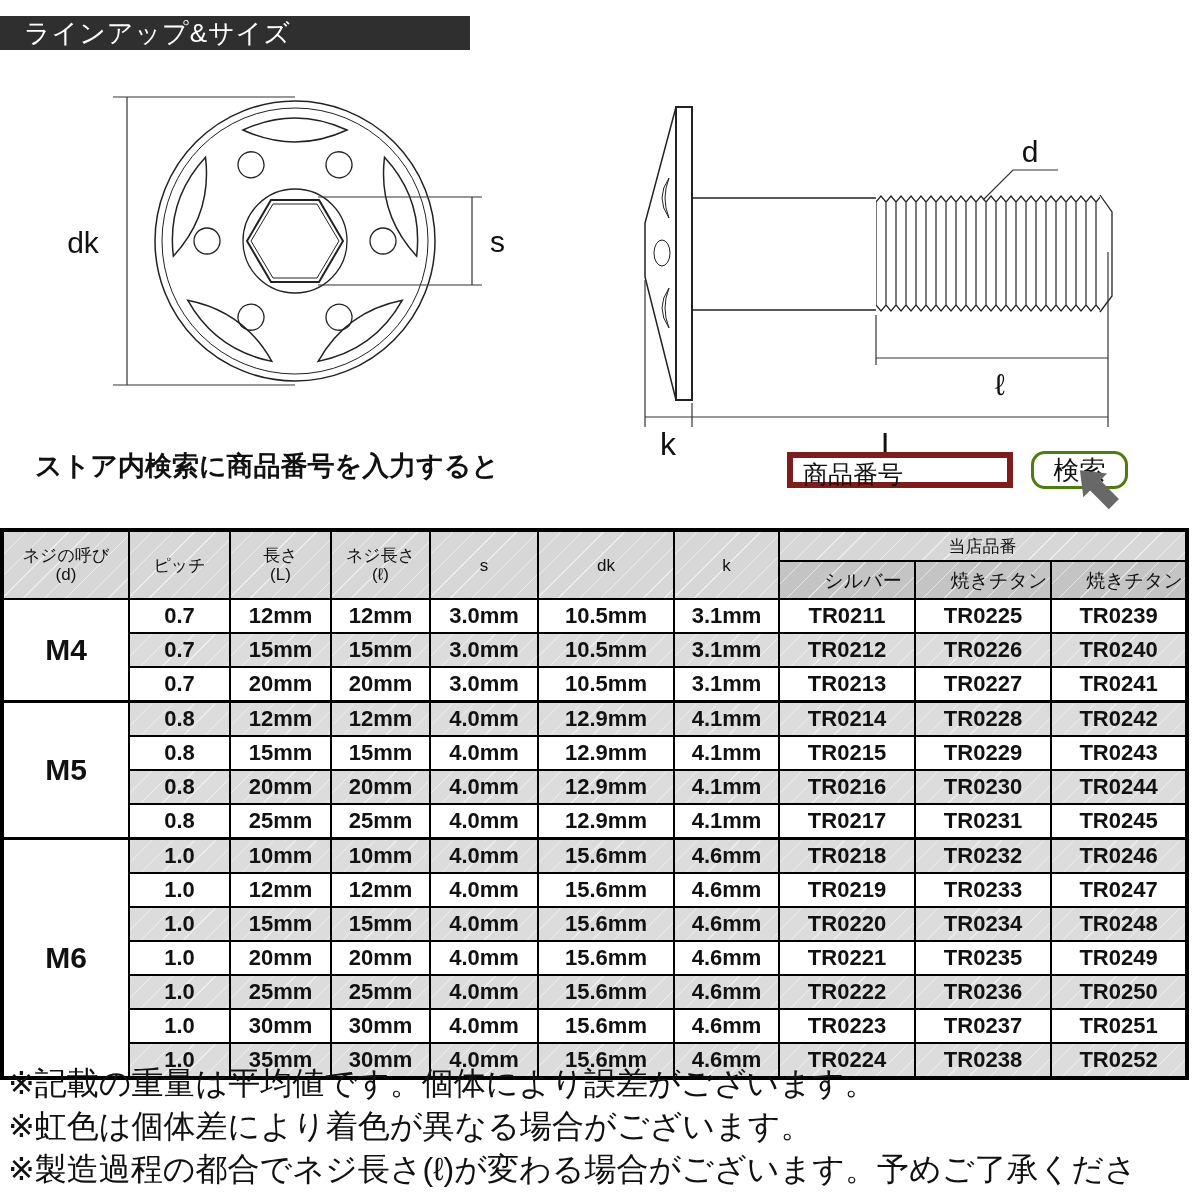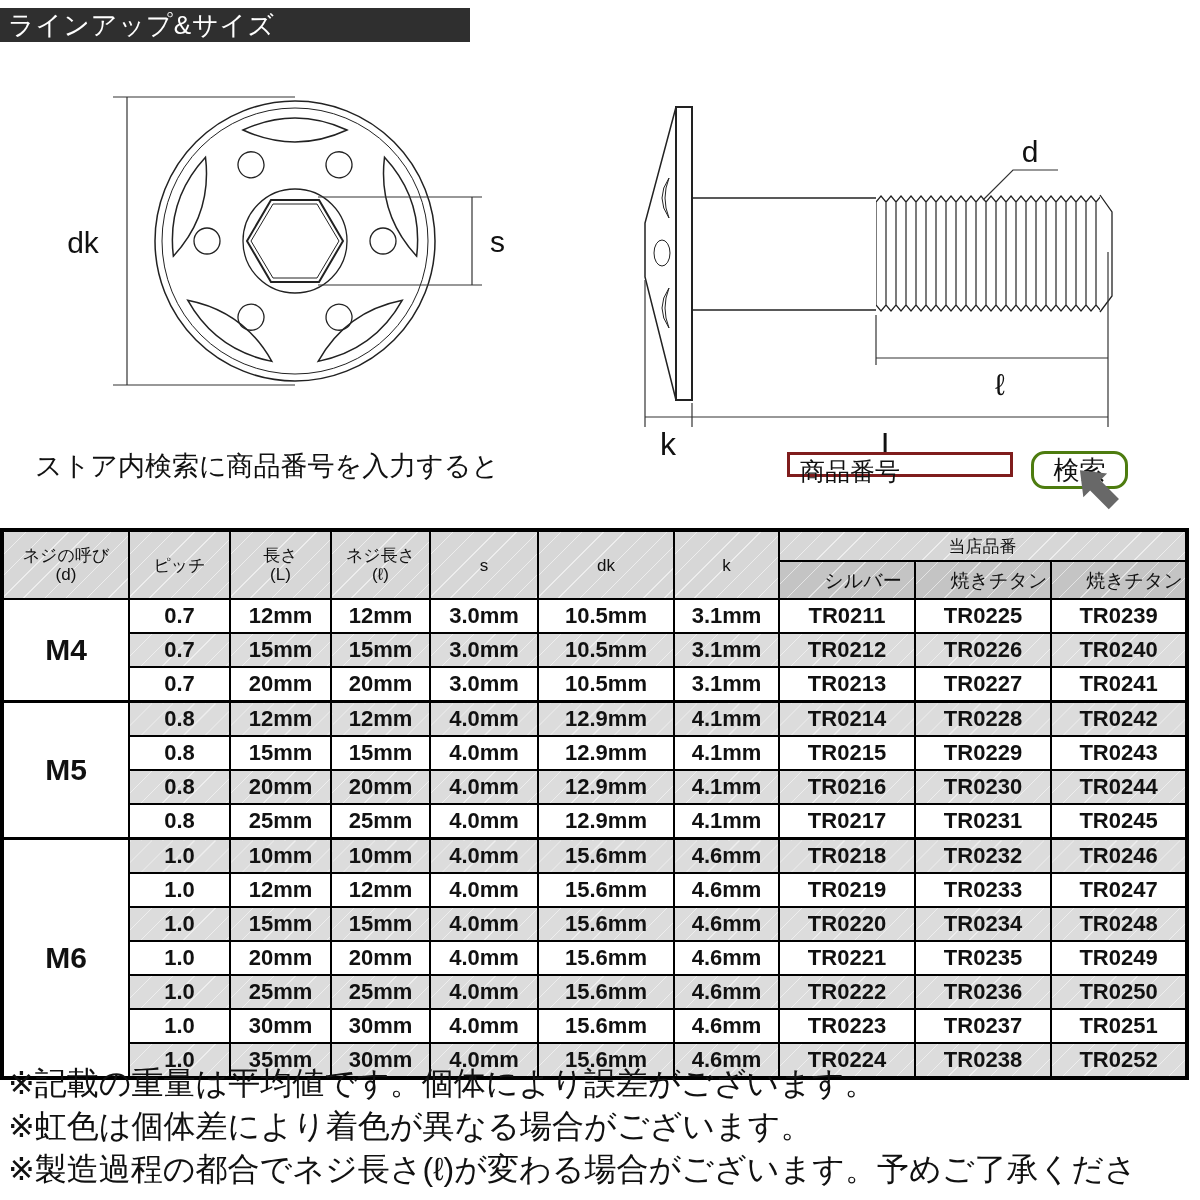--- a/index.html
+++ b/index.html
@@ -1,31 +1,31 @@
 <!DOCTYPE html>
 <html><head>
 <meta charset="utf-8">
 <style>
   html,body{margin:0;padding:0;background:#fff;}
   #page{position:relative;width:1200px;height:1200px;background:#fff;overflow:hidden;
         font-family:"Liberation Sans","DejaVu Sans",sans-serif;color:#111;}
 
   
-  .title-bar{position:absolute;left:0;top:8px;width:470px;height:34px;background:#2f2f2f;
-             color:#fff;font-size:26px;line-height:34px;padding-left:8px;box-sizing:border-box;
+  .title-bar{position:absolute;left:0;top:16px;width:470px;height:34px;background:#2f2f2f;
+             color:#fff;font-size:26px;line-height:34px;padding-left:24px;box-sizing:border-box;
              letter-spacing:1px;}
 
   
   .diagram{position:absolute;left:0;top:0;width:1200px;height:460px;}
   .diagram text{font-family:"Liberation Sans","DejaVu Sans",sans-serif;fill:#111;}
 
   
-  .intro{position:absolute;left:35px;top:448px;font-size:27px;line-height:37px;}
+  .intro{position:absolute;left:35px;top:448px;font-size:27px;line-height:37px;font-weight:bold;}
   .intro .l2{margin-left:210px;}
-  .code-input{position:absolute;left:787px;top:452px;width:226px;height:25px;border:3px solid #7f1d1d;
+  .code-input{position:absolute;left:787px;top:452px;width:226px;height:36px;border:6px solid #7f1d1d;
               box-sizing:border-box;background:#fff;font-size:25px;line-height:32px;padding-left:10px;}
   .search-btn{position:absolute;left:1031px;top:451px;width:97px;height:38px;border:3px solid #4d7c0f;
               border-radius:14px;box-sizing:border-box;background:#fff;font-size:26px;line-height:32px;
               text-align:center;}
   .cursor-arrow{position:absolute;left:1076px;top:466px;width:60px;height:60px;}
 
   
   table.size-table{position:absolute;left:0;top:528px;width:1186px;border-collapse:collapse;
                    table-layout:fixed;border:4px solid #000;}
   .size-table th,.size-table td{border:2px solid #000;text-align:center;vertical-align:middle;

